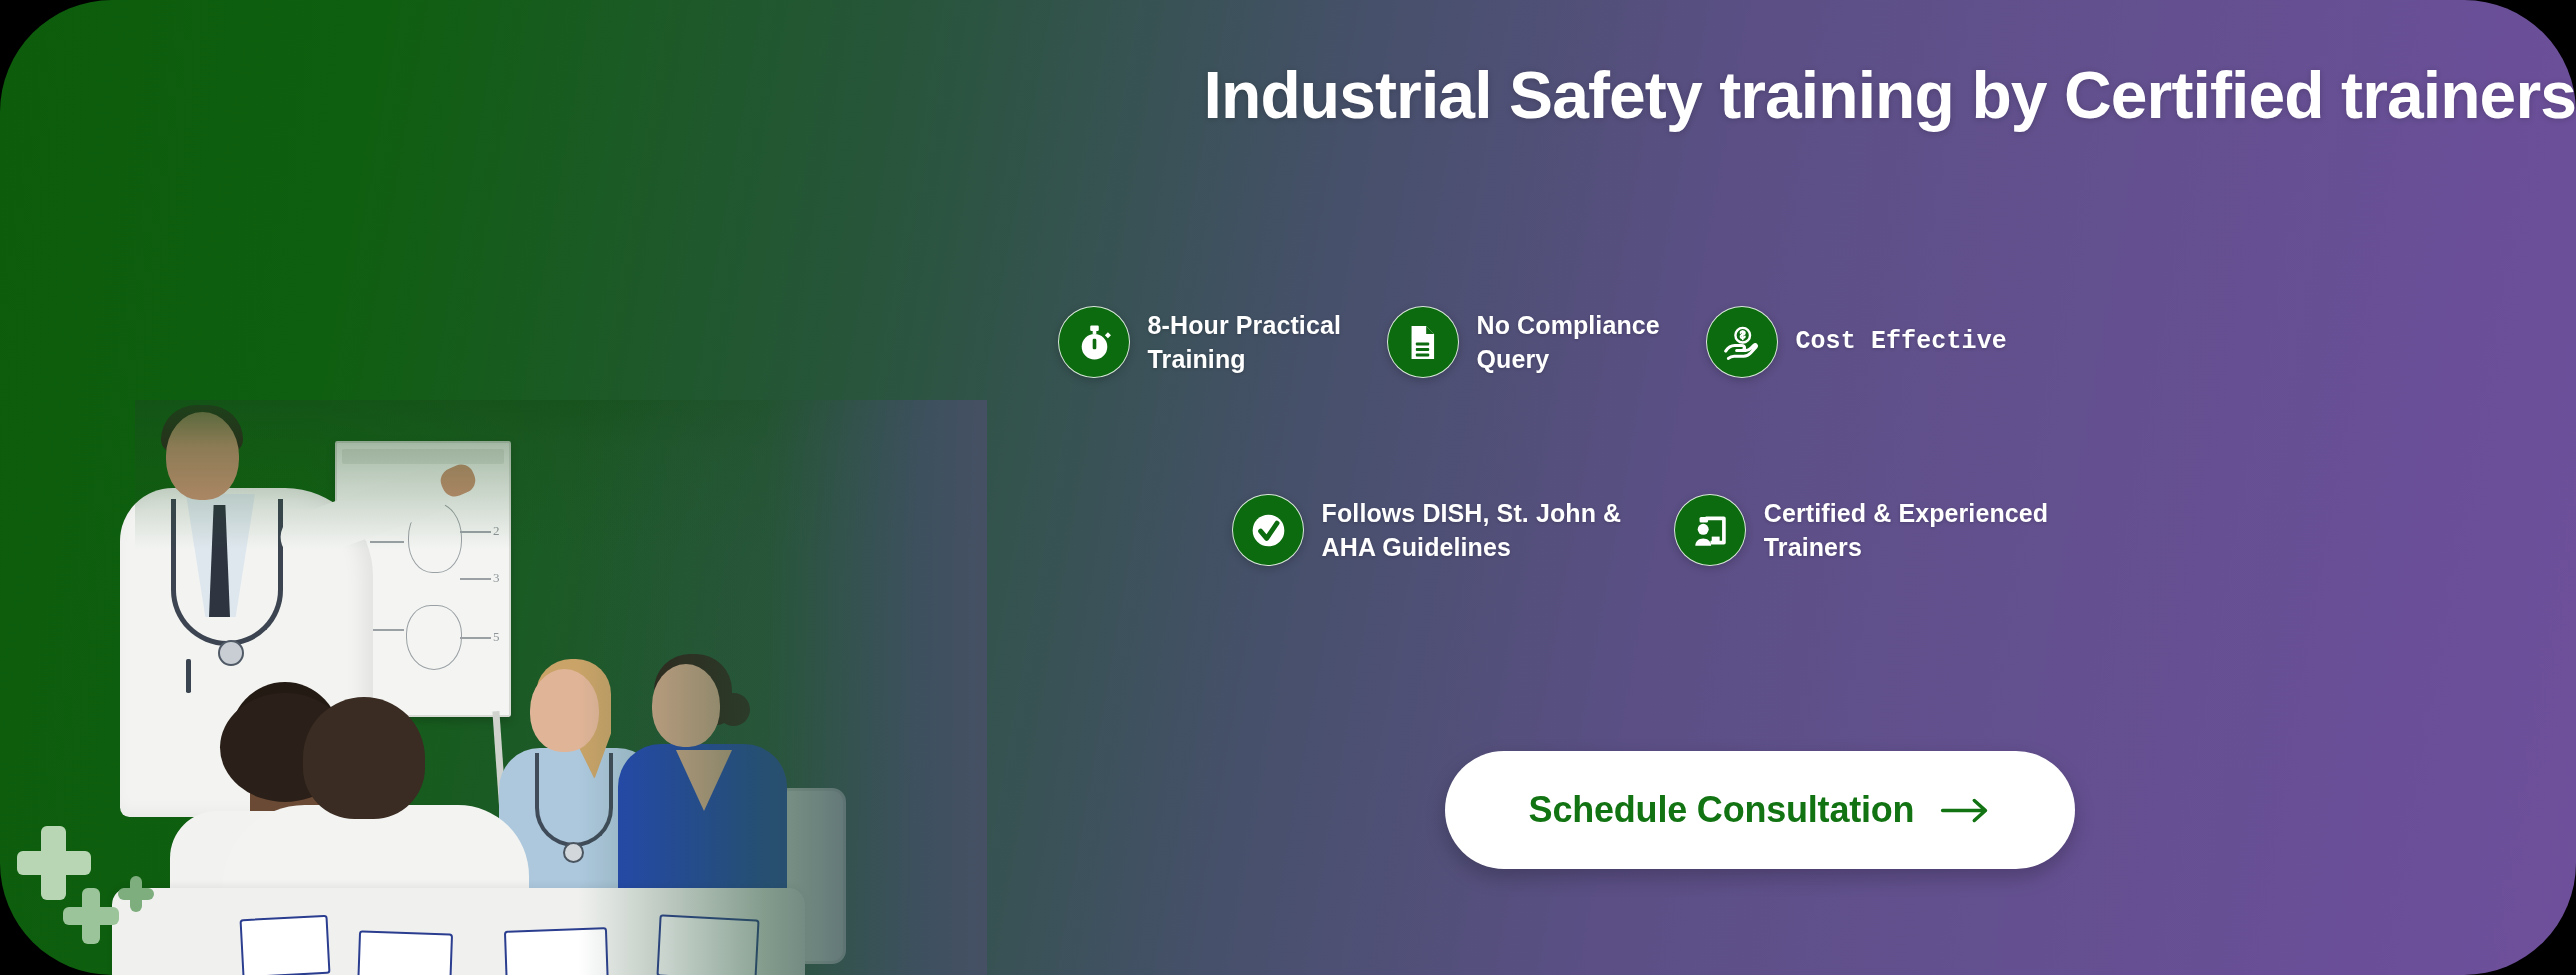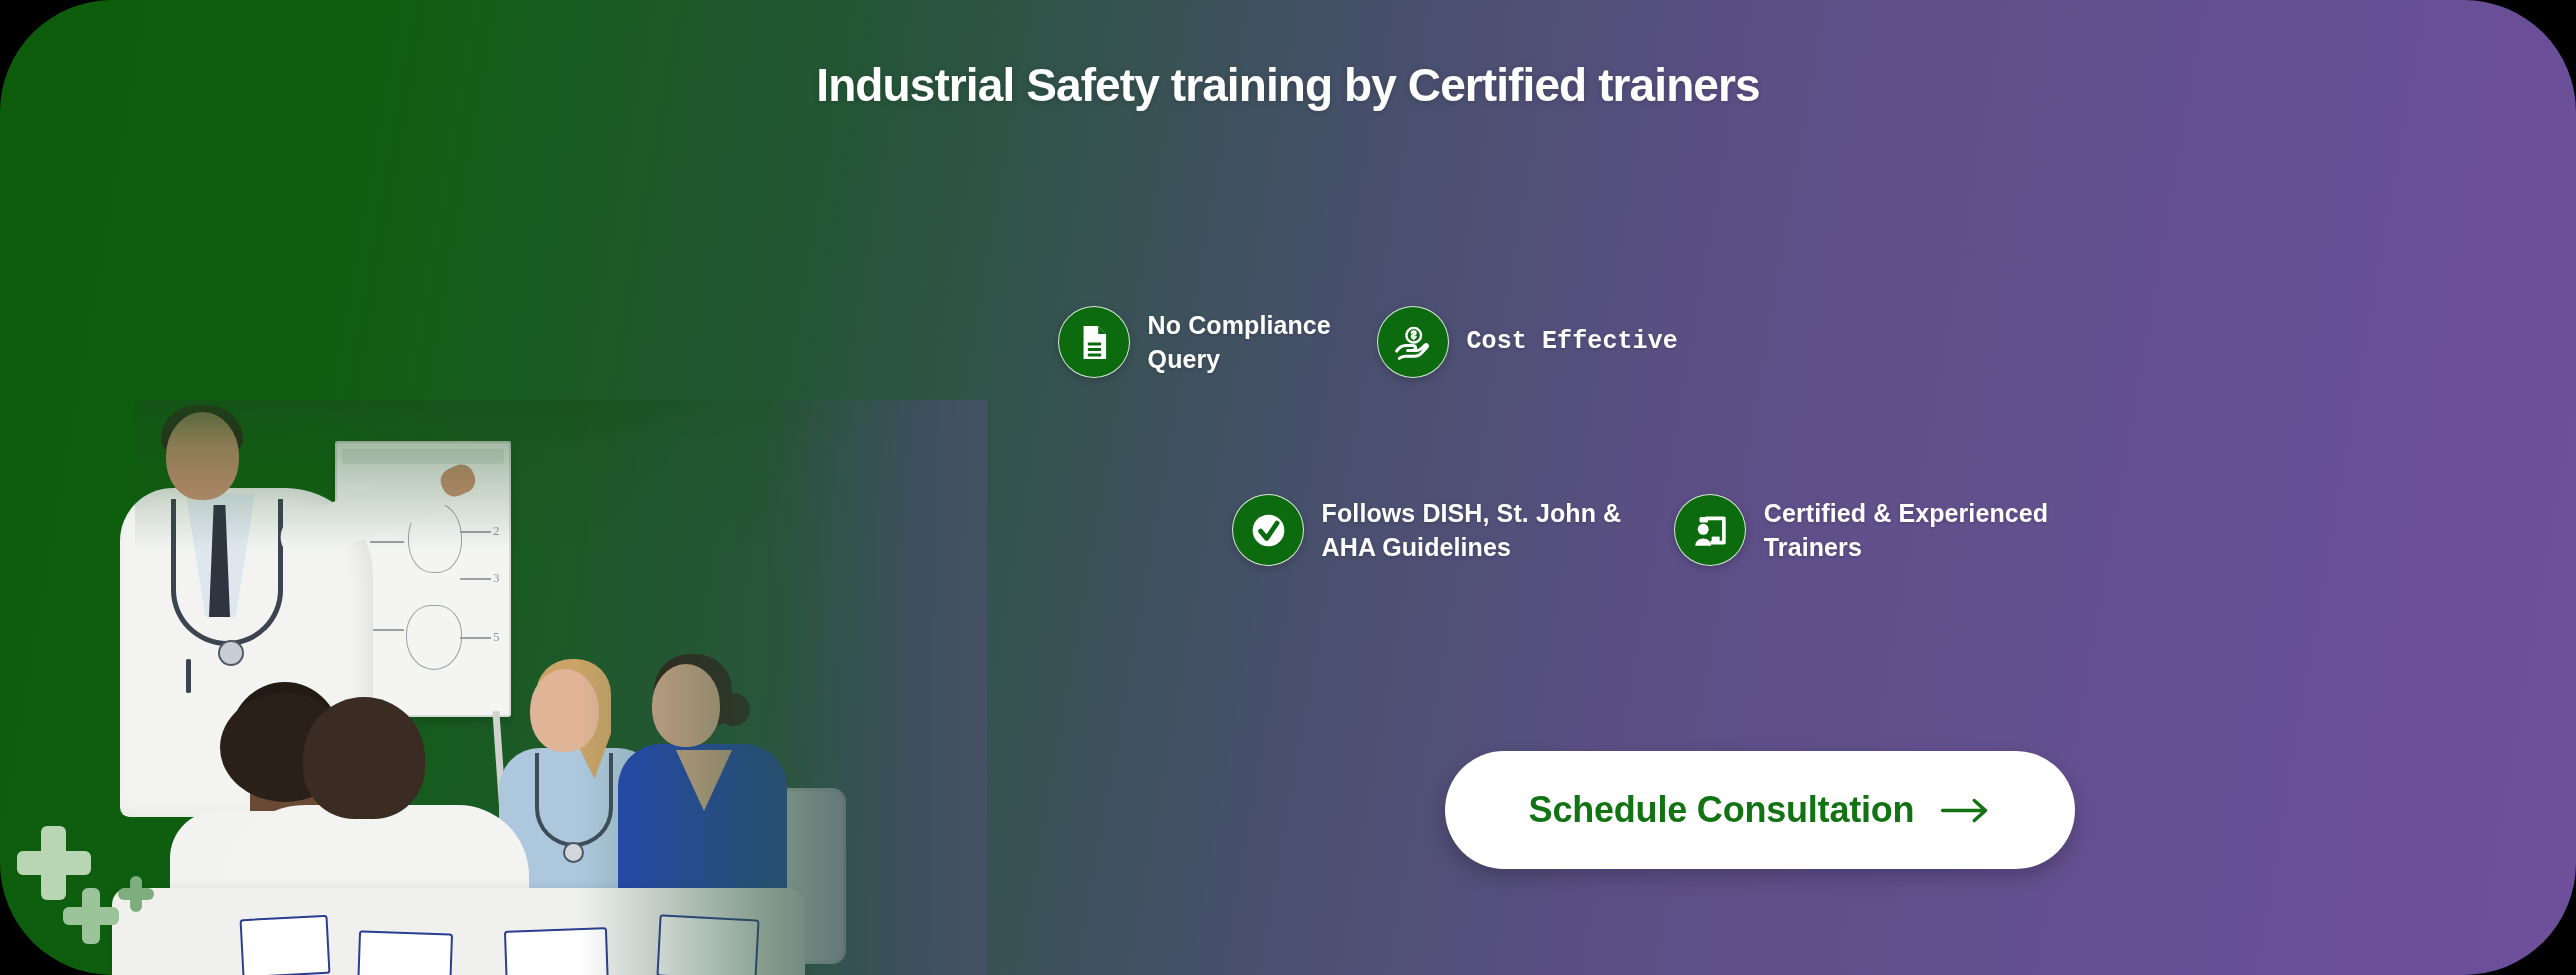--- a/index.html
+++ b/index.html
@@ -252,23 +252,23 @@
     background:
       linear-gradient(to right, rgba(16,92,17,0) 52%, rgba(40,85,58,.55) 74%, rgba(62,80,96,.92) 92%, rgba(70,80,100,1) 100%),
       linear-gradient(to top, rgba(0,0,0,0) 74%, rgba(26,82,30,.35) 92%, rgba(22,80,26,.7) 100%);
     pointer-events: none;
   }
 
   
   #page-title {
     position: absolute;
     left: 0; right: 0; top: 61px;
-    text-align: center;
+    text-align: right;
     color: #ffffff;
-    font-size: 46px;
+    font-size: 66px;
     font-weight: 700;
     letter-spacing: -0.9px;
     line-height: 1.05;
     text-shadow: 0 1.2px 5.9px rgba(0,0,0,.18);
   }
 
   
   #features-row-1 {
     position: absolute;
     left: 1058px; top: 306px;
@@ -410,20 +410,33 @@
   </div>
   <div class="cross" id="cross-small">
     <span class="bar-h"></span>
       <span class="bar-v"></span>
   </div>
 
   <h1 id="page-title">Industrial Safety training by Certified trainers</h1>
 
   <div id="features-row-1">
 
+    <div class="feature">
+      <div class="feature-icon">
+        <svg viewBox="0 0 64 64" aria-hidden="true">
+          <rect x="25" y="4" width="14" height="9" rx="2" fill="#fff"></rect>
+          <rect x="29" y="11" width="6" height="7" fill="#fff"></rect>
+          <path d="M49 20l5-5 5 5-5 5z" fill="#fff"></path>
+          <circle cx="32" cy="39" r="21" fill="#fff"></circle>
+          <rect x="29" y="26" width="6" height="17" rx="2" fill="#0b6b0e"></rect>
+        </svg>
+      </div>
+      <div class="feature-label">8-Hour Practical
+Training</div>
+    </div>
 
     <div class="feature">
       <div class="feature-icon">
         <svg viewBox="0 0 64 64" aria-hidden="true">
           <path d="M14 5h24l13 13v41H14z" fill="#fff"></path>
           <path d="M38 5l13 13H38z" fill="#0b6b0e"></path>
           <rect x="21" y="32" width="22" height="5" rx="1.6" fill="#0b6b0e"></rect>
           <rect x="21" y="41" width="22" height="5" rx="1.6" fill="#0b6b0e"></rect>
           <rect x="21" y="50" width="22" height="5" rx="1.6" fill="#0b6b0e"></rect>
         </svg>

